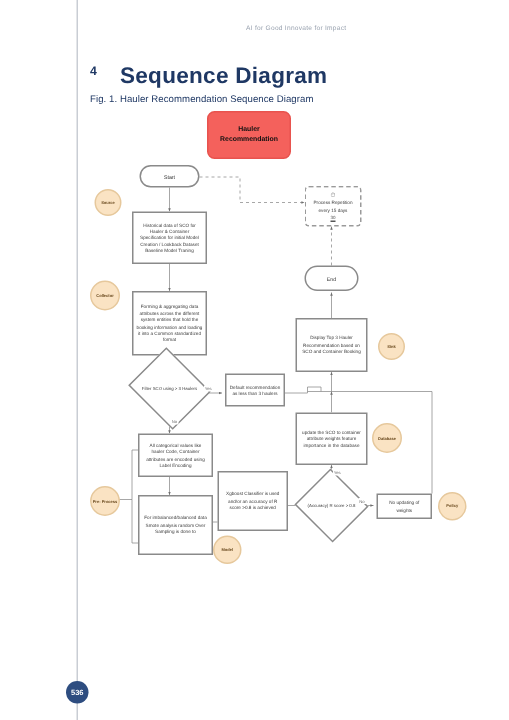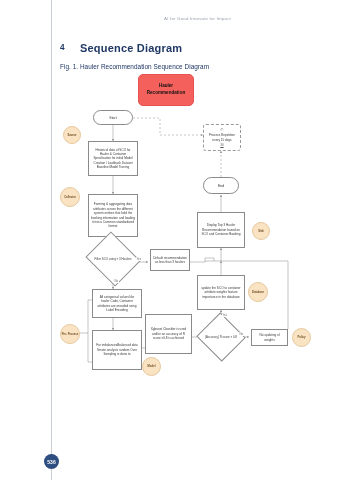--- a/index.html
+++ b/index.html
@@ -22,21 +22,21 @@
     font-size:4.4px;letter-spacing:.18px;color:#9aa3b0;
     transform:translateX(28px);
   }
 
   .sec-num{
     position:absolute;left:60px;top:43px;
     font-size:8.2px;font-weight:bold;color:#1f3864;letter-spacing:.1px;
   }
   .sec-title{
     position:absolute;left:80px;top:42px;
-    font-size:11px;font-weight:bold;color:#1f3864;letter-spacing:.2px;
+    font-size:15px;font-weight:bold;color:#1f3864;letter-spacing:.2px;
   }
   .fig-cap{
     position:absolute;left:60px;top:63px;
     font-size:6.4px;color:#1f3864;letter-spacing:.05px;
   }
 
   
   .page-bubble{
     position:absolute;left:44px;top:454px;width:15px;height:15px;
     border-radius:50%;background:#2e4d80;color:#fff;

